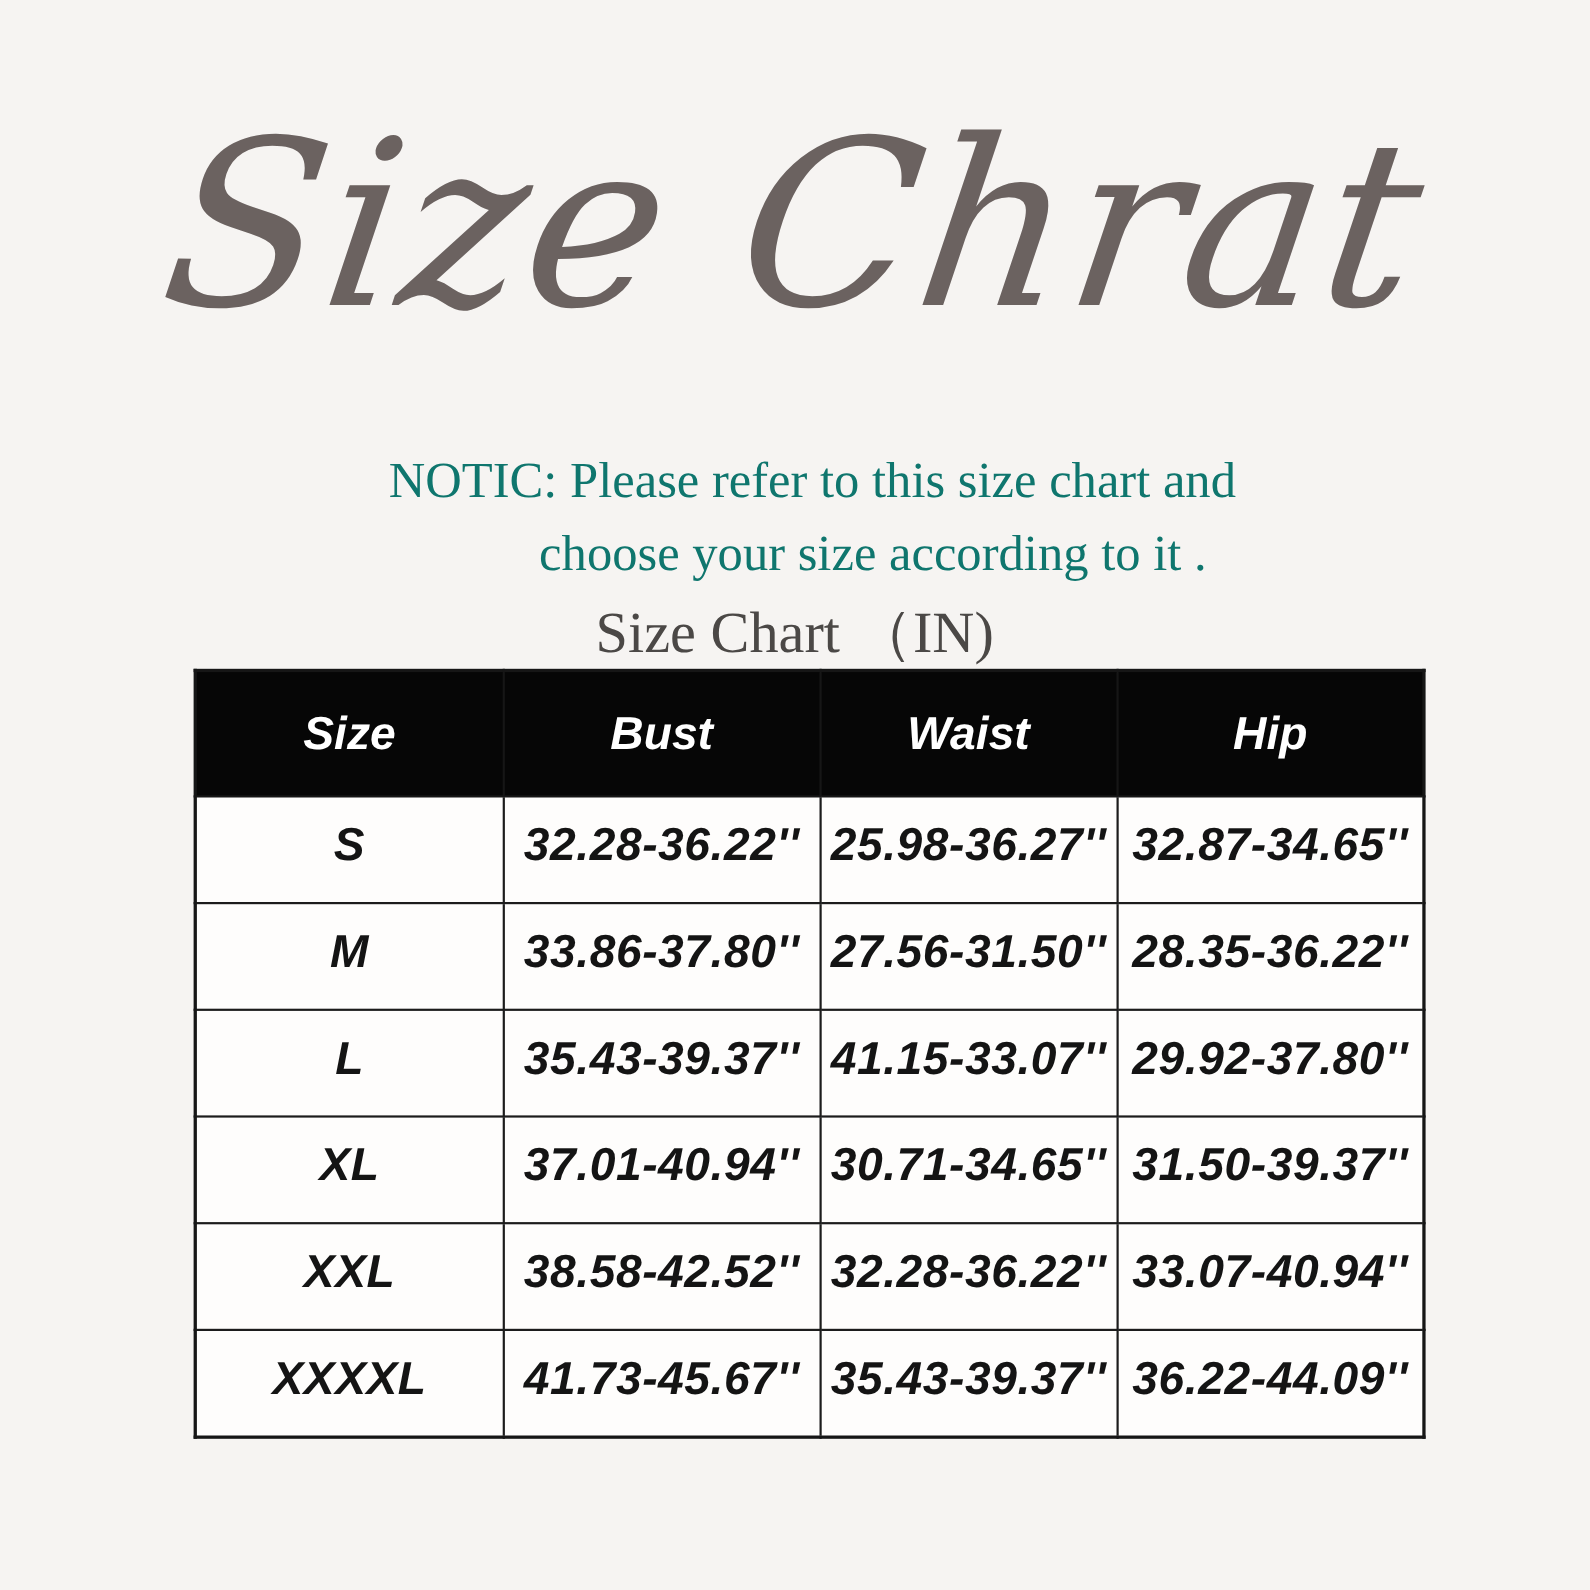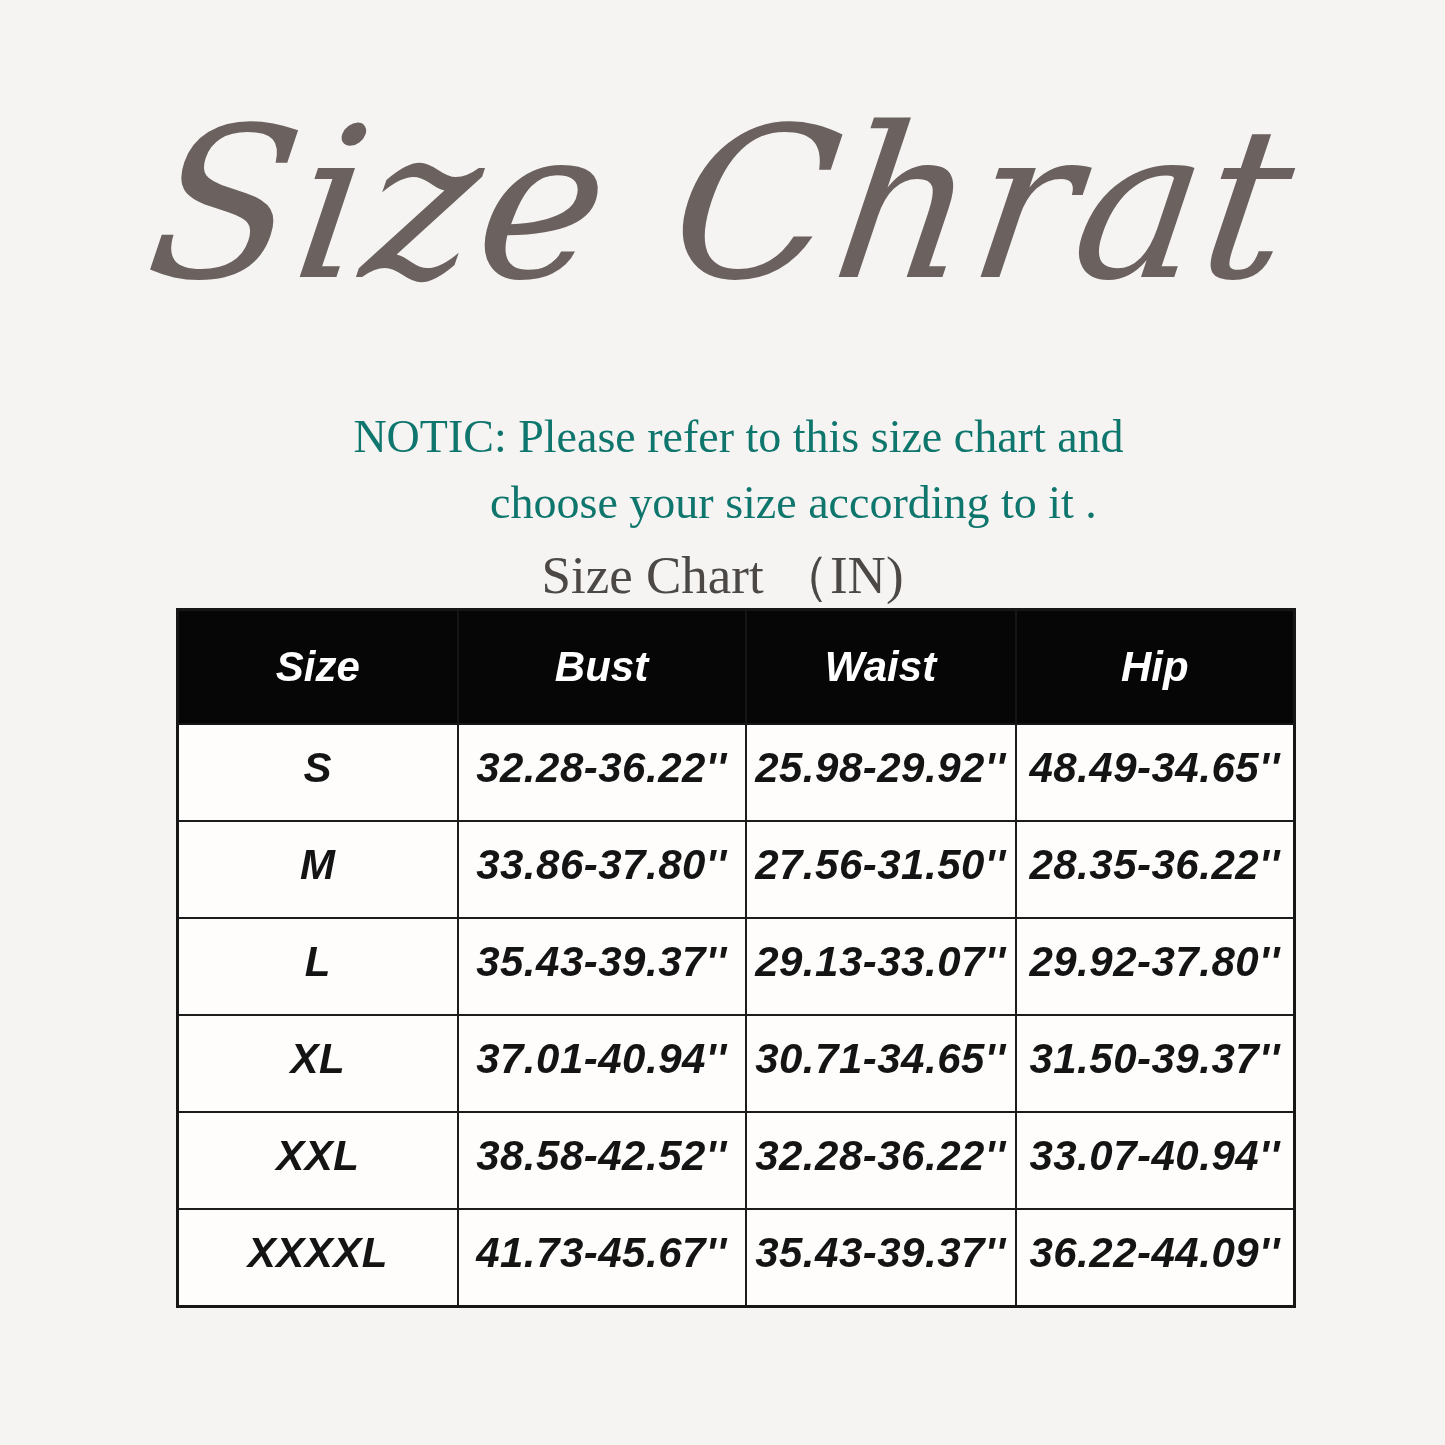--- a/index.html
+++ b/index.html
@@ -120,33 +120,33 @@
         <th>Size</th>
         <th>Bust</th>
         <th>Waist</th>
         <th>Hip</th>
       </tr>
     </thead>
     <tbody>
       <tr>
         <td>S</td>
         <td>32.28-36.22''</td>
-        <td>25.98-29.92''</td>
-        <td>48.49-34.65''</td>
+        <td>25.98-36.27''</td>
+        <td>32.87-34.65''</td>
       </tr>
       <tr>
         <td>M</td>
         <td>33.86-37.80''</td>
         <td>27.56-31.50''</td>
         <td>28.35-36.22''</td>
       </tr>
       <tr>
         <td>L</td>
         <td>35.43-39.37''</td>
-        <td>29.13-33.07''</td>
+        <td>41.15-33.07''</td>
         <td>29.92-37.80''</td>
       </tr>
       <tr>
         <td>XL</td>
         <td>37.01-40.94''</td>
         <td>30.71-34.65''</td>
         <td>31.50-39.37''</td>
       </tr>
       <tr>
         <td>XXL</td>

